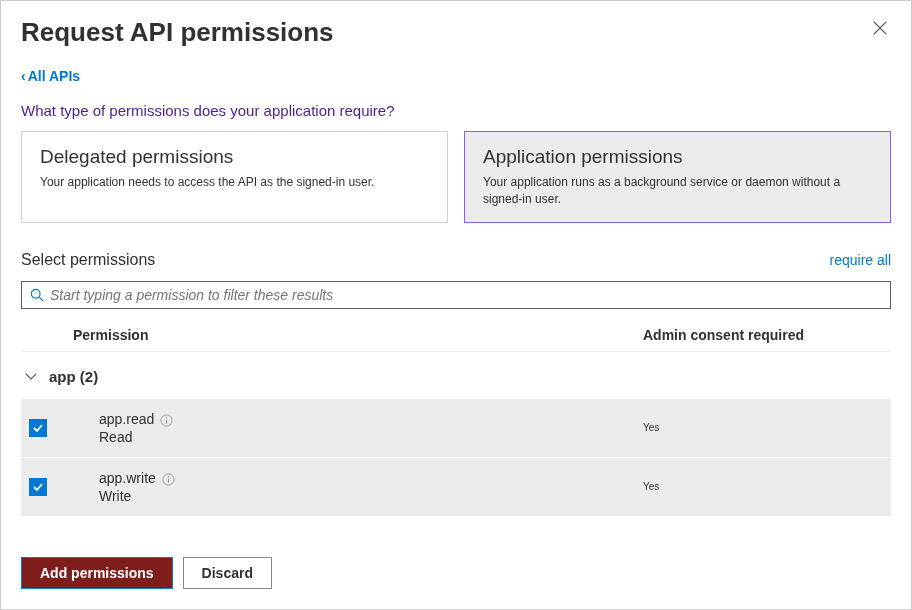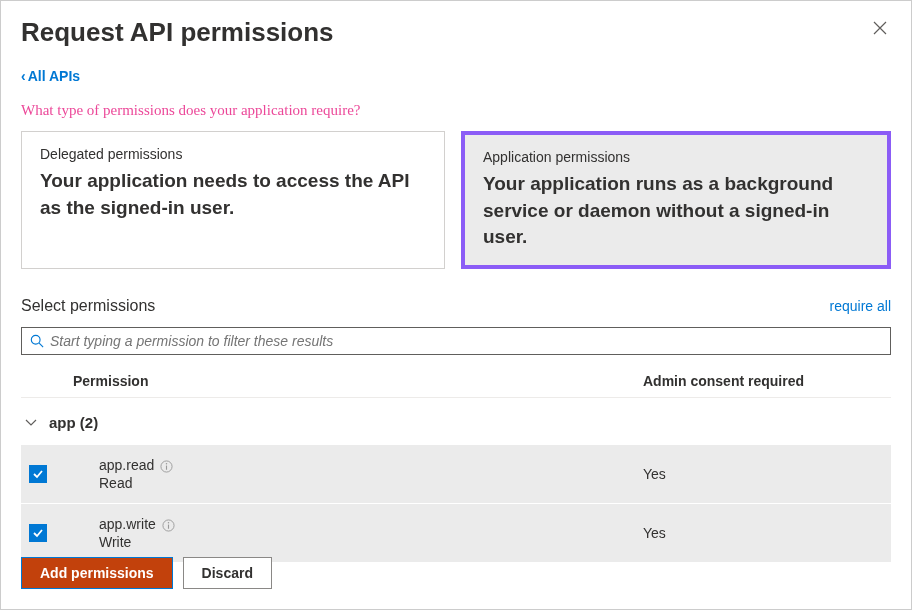--- a/index.html
+++ b/index.html
@@ -47,48 +47,47 @@
       font-weight: 600;
     }
     .back-link .chev {
       font-size: 14px;
       font-weight: bold;
     }
     .question {
       font-size: 15px;
       font-weight: 400;
       margin-bottom: 12px;
-      color: #ec4899;
-      font-family: Liberation Serif, serif;
+      color: #4c1d95;
     }
     .card-row {
       display: flex;
       gap: 16px;
       margin-bottom: 28px;
     }
     .card {
       flex: 1;
       border: 1px solid #d2d0ce;
       padding: 14px 18px;
       cursor: pointer;
       background: #fff;
     }
     .card.selected {
-      border: 4px solid #8b5cf6;
+      border: 1px solid #8b5cf6;
       background: #ebebeb;
     }
     .card-title {
-      font-size: 14px;
+      font-size: 19px;
       font-weight: 400;
       color: #323130;
       margin-bottom: 6px;
     }
     .card-desc {
-      font-size: 19px;
-      font-weight: 700;
+      font-size: 12px;
+      font-weight: 400;
       color: #323130;
       line-height: 1.4;
     }
     .select-row {
       display: flex;
       justify-content: space-between;
       align-items: center;
       margin-bottom: 12px;
     }
     .select-label {
@@ -192,40 +191,40 @@
       font-size: 14px;
       color: #323130;
       margin-top: 2px;
     }
     .info-icon {
       color: #999;
       display: inline-flex;
     }
     .perm-admin {
       width: 260px;
-      font-size: 14px;
+      font-size: 10px;
       padding-left: 12px;
     }
     .footer {
       position: absolute;
       bottom: 20px;
       left: 20px;
       display: flex;
       gap: 10px;
     }
     .btn {
       padding: 7px 18px;
       font-size: 14px;
       font-weight: 600;
       cursor: pointer;
       font-family: inherit;
       border: 1px solid transparent;
     }
     .btn-primary {
-      background: #c2410c;
+      background: #7f1d1d;
       color: #fff;
       border-color: #0078d4;
       text-align: right;
     }
     .btn-secondary {
       background: #fff;
       color: #323130;
       border: 1px solid #8a8886;
     }
   </style>

